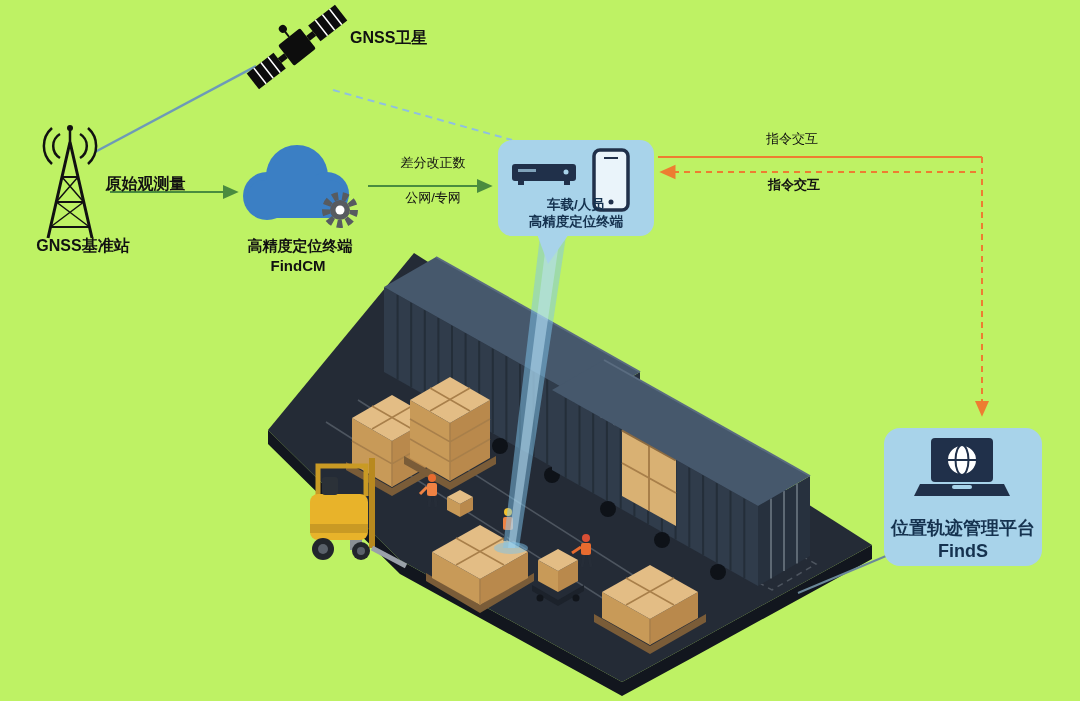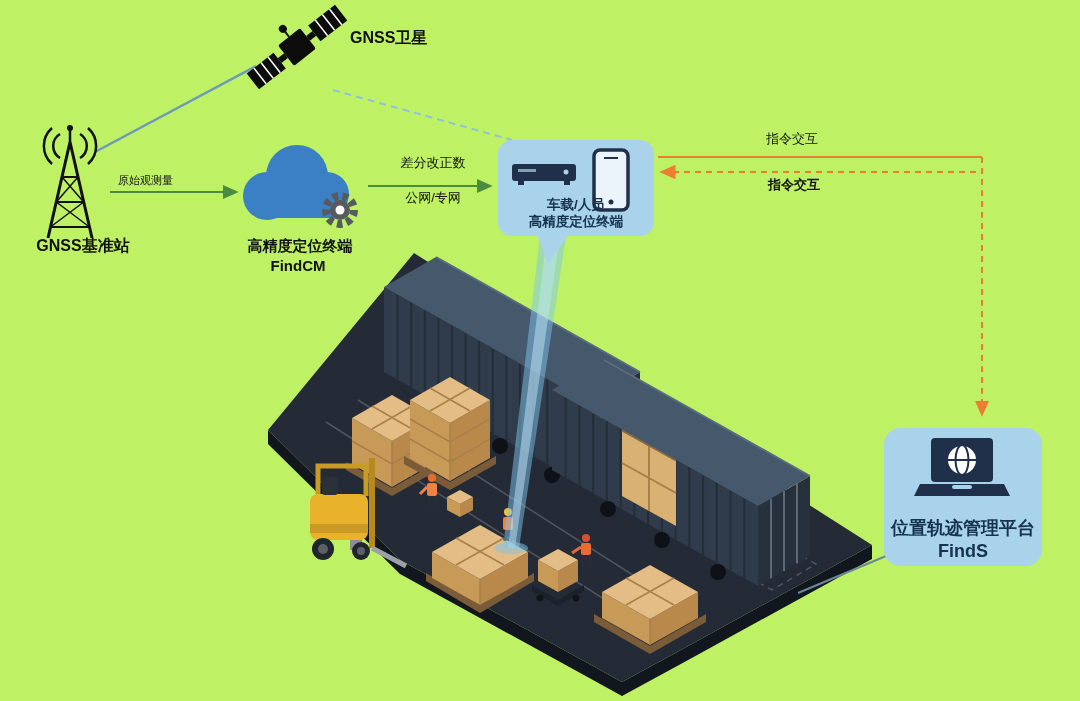--- a/index.html
+++ b/index.html
@@ -245,21 +245,21 @@
       <ellipse cx="962" cy="460" rx="6.5" ry="15" fill="none" stroke="#20304a" stroke-width="2"></ellipse>
       <line x1="947" y1="460" x2="977" y2="460" stroke="#20304a" stroke-width="2"></line>
       <path d="M920,484 L1004,484 L1010,496 L914,496 Z" fill="#20304a"></path>
       <rect x="952" y="485" width="20" height="4" rx="2" fill="#a8d3ea"></rect>
     </g>
   </g>
 </svg>
 
 <div class="lbl big" style="left:350px;top:28px;width:100px;text-align:left;">GNSS卫星</div>
 <div class="lbl big" style="left:8px;top:236px;width:150px;">GNSS基准站</div>
-<div class="lbl small" style="left:98px;top:174px;width:95px;font-size:11px;">原始观测量</div>
+<div class="lbl small" style="left:98px;top:174px;width:95px;font-size:16px;font-weight:bold;">原始观测量</div>
 <div class="lbl mid" style="left:222px;top:237px;width:156px;">高精度定位终端</div>
 <div class="lbl mid" style="left:220px;top:257px;width:156px;">FindCM</div>
 <div class="lbl small" style="left:388px;top:155px;width:90px;">差分改正数</div>
 <div class="lbl small" style="left:390px;top:190px;width:86px;">公网/专网</div>
 <div class="lbl bubble" style="left:500px;top:197px;width:152px;">车载/人员</div>
 <div class="lbl bubble" style="left:500px;top:214px;width:152px;">高精度定位终端</div>
 <div class="lbl small" style="left:742px;top:131px;width:100px;">指令交互</div>
 <div class="lbl small" style="left:744px;top:177px;width:100px;font-weight:bold;">指令交互</div>
 <div class="lbl bubble2" style="left:884px;top:517px;width:158px;">位置轨迹管理平台</div>
 <div class="lbl bubble2" style="left:884px;top:540px;width:158px;">FindS</div>

